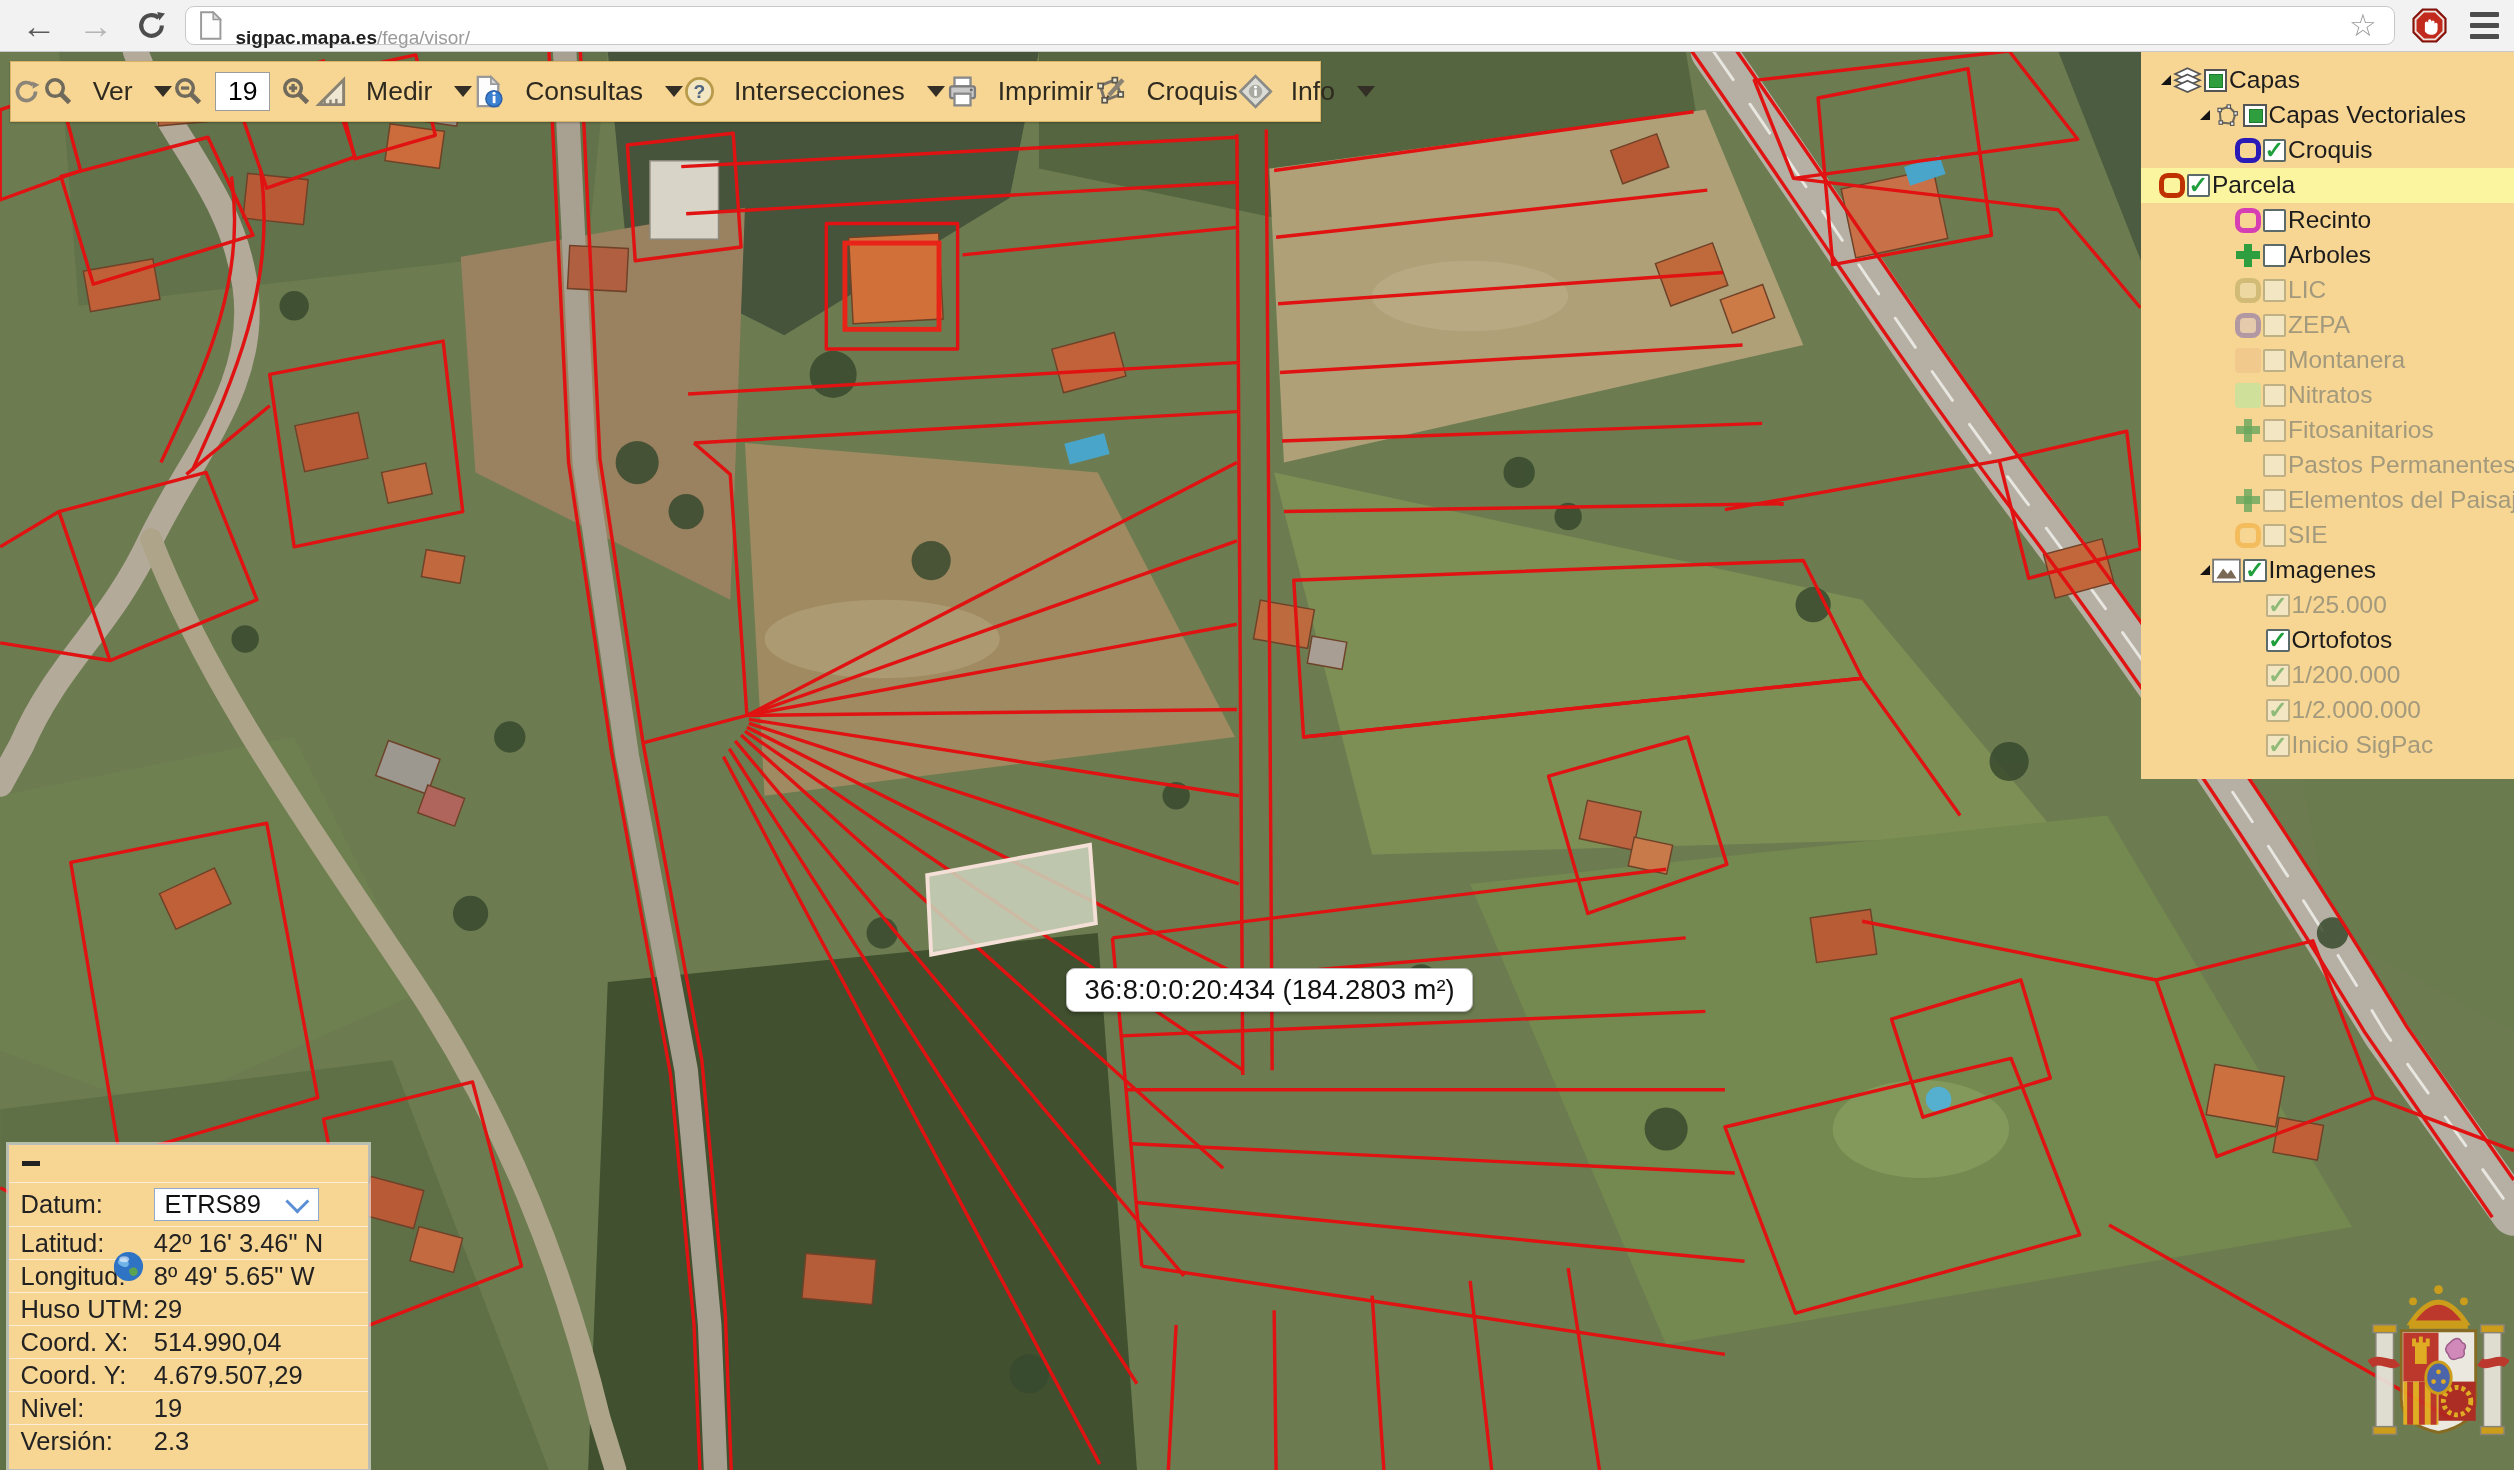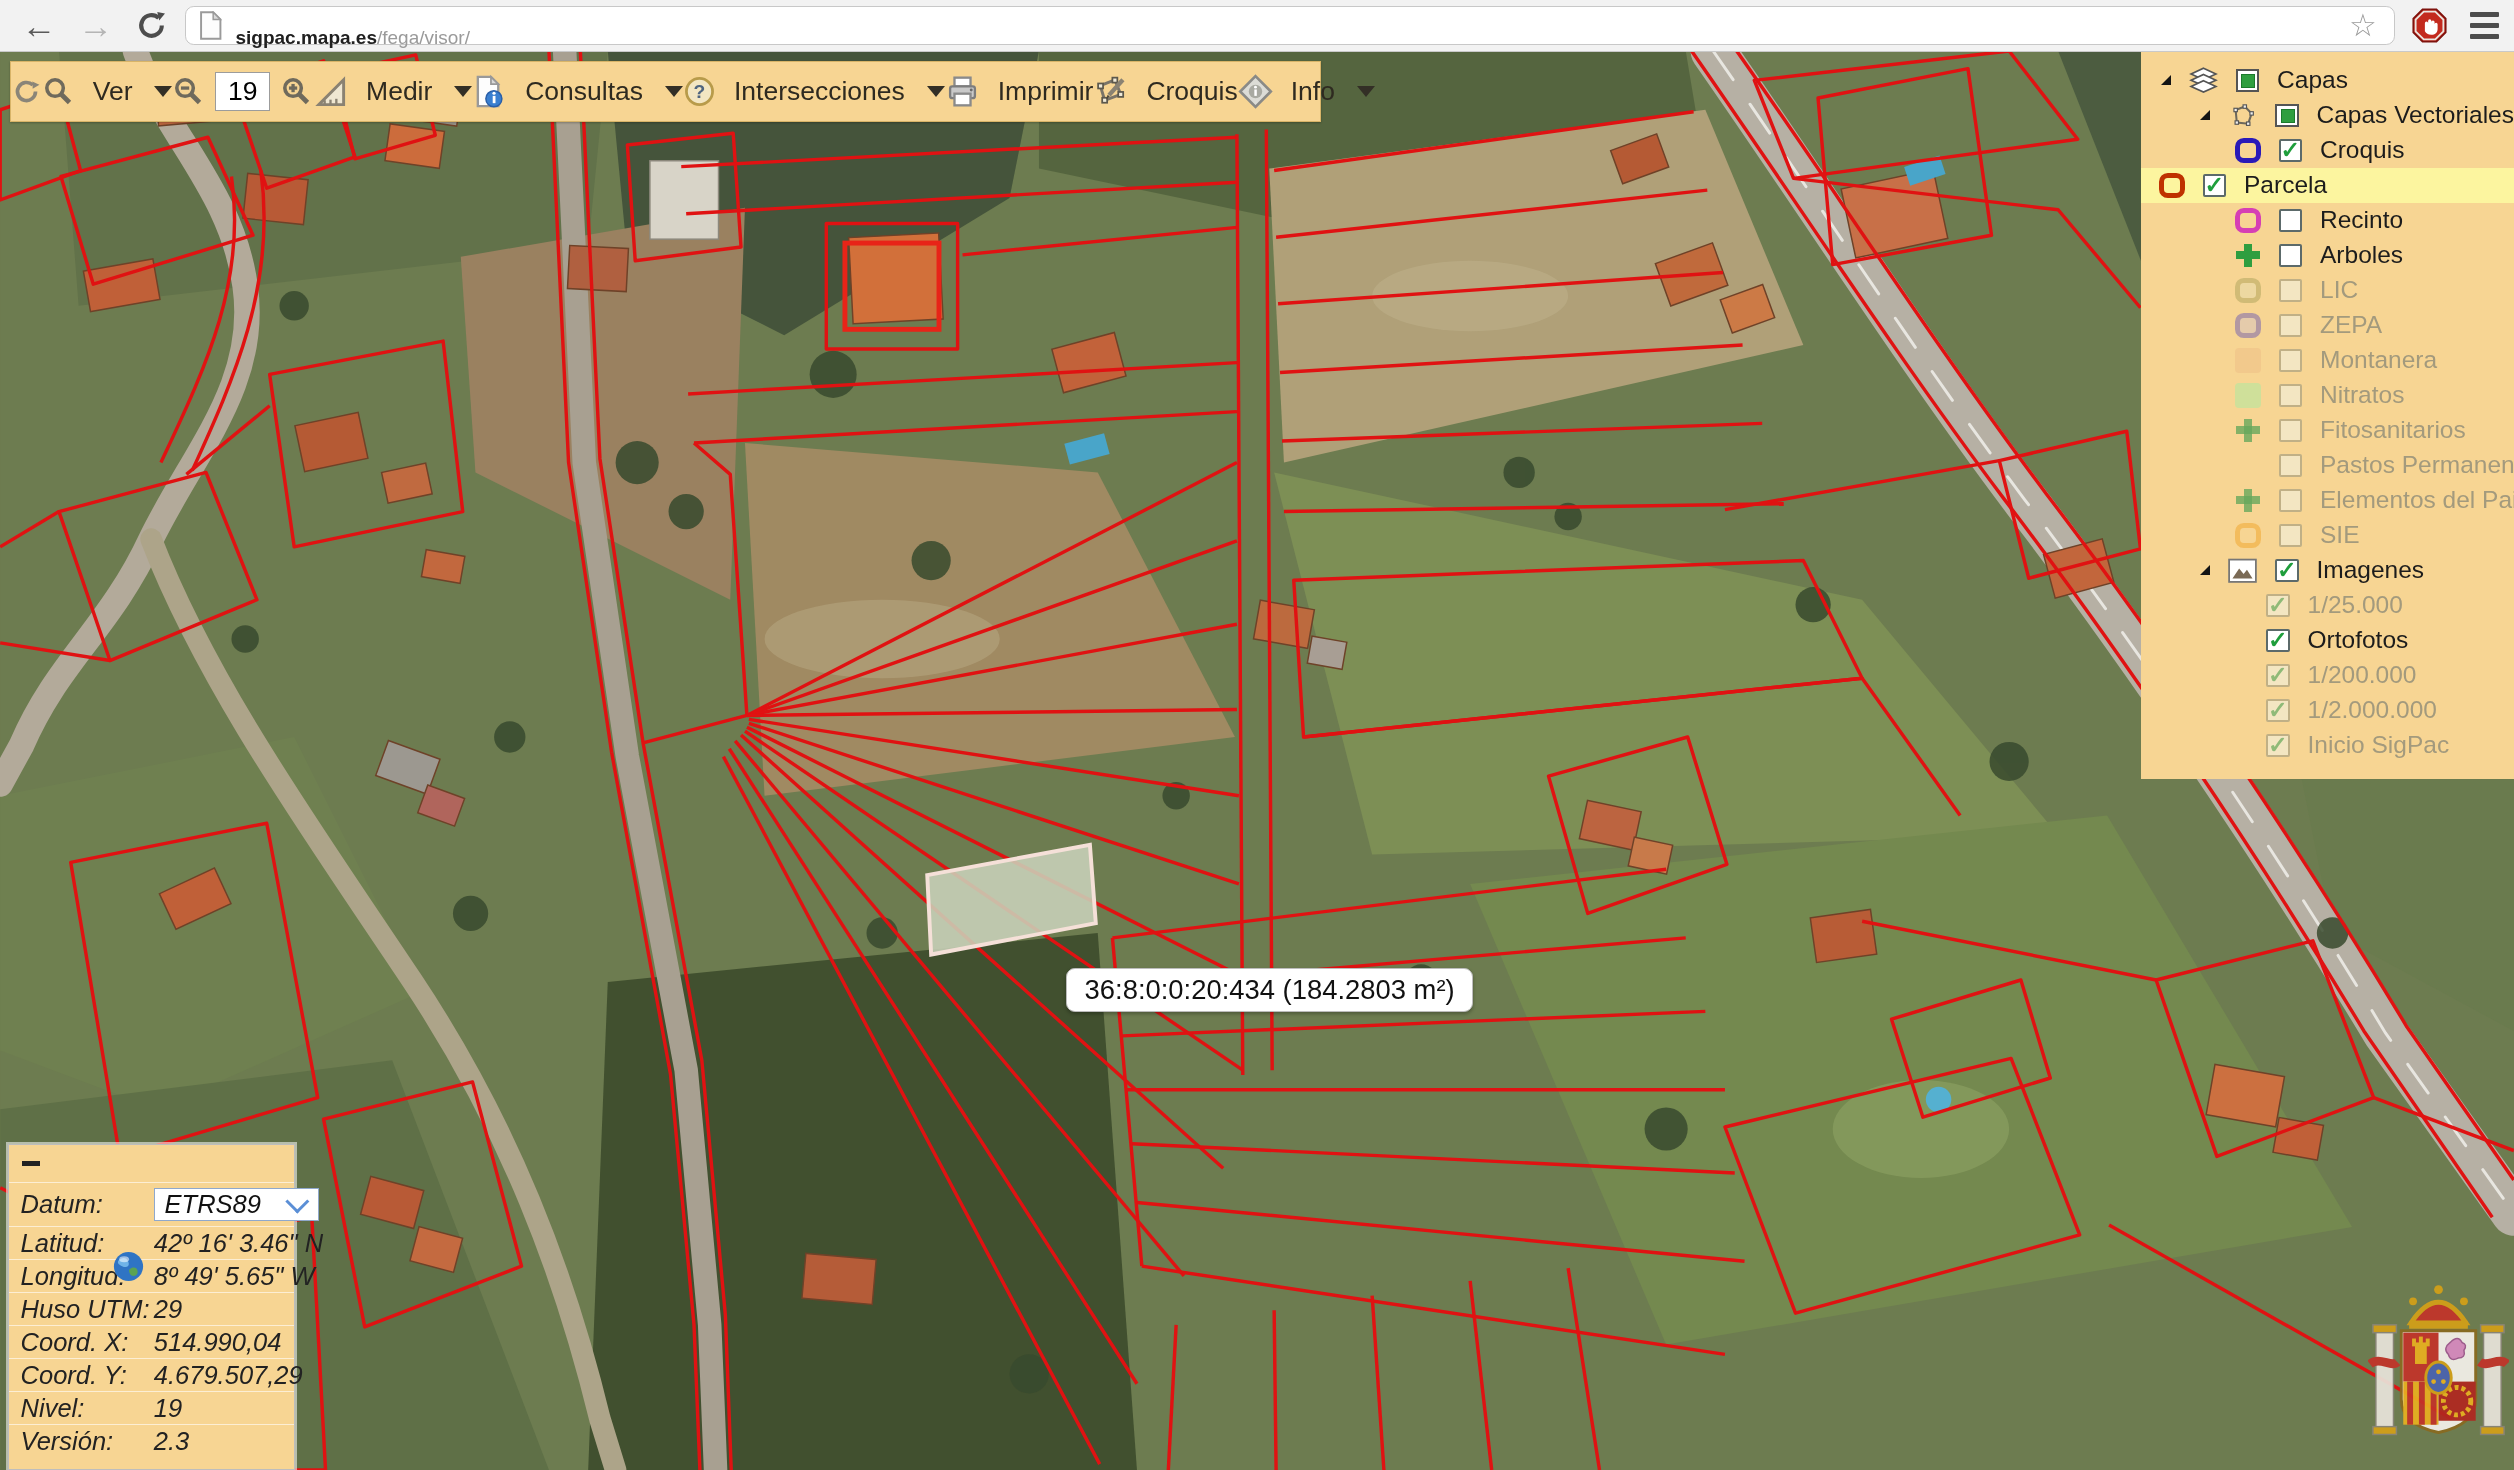--- a/index.html
+++ b/index.html
@@ -29,21 +29,21 @@
   .tool{display:flex;align-items:center;gap:18px;background:none;border:none;font:inherit;color:inherit;
         cursor:pointer;padding:0;}
   .tool .caret{width:0;height:0;border-left:9.8px solid transparent;border-right:9.8px solid transparent;
                border-top:11.8px solid #332f26;margin-left:3.9px;}
   .zoom-input{width:53px;height:37px;text-align:center;font:inherit;border:1px solid #9c9c9c;background:#fff;
               margin:0 9.8px;padding:0;}
   .sp{display:inline-block;}
   
   .layers-panel{position:absolute;right:0;top:0;width:373px;height:728px;background:var(--panel-bg,#f7d593);
                 z-index:15;padding-top:11.8px;box-sizing:border-box;font-size:24.5px;color:#1c1c1c;}
-  .lrow{display:flex;align-items:center;height:35px;gap:18px;box-sizing:border-box;cursor:pointer;}
+  .lrow{display:flex;align-items:center;height:35px;gap:2px;box-sizing:border-box;cursor:pointer;}
   .lrow.lvl1{padding-left:19.6px;}
   .lrow.lvl2{padding-left:59px;}
   .lrow.lvl3{padding-left:94px;}
   .lrow.lvl4{padding-left:125px;}
   .lrow.highlight{background:var(--row-highlight,#fcf59f);padding-left:18px;}
   .tri{width:0;height:0;border-left:10.8px solid transparent;border-bottom:10.8px solid #141414;flex:0 0 auto;}
   .vis-ind{width:23.5px;height:23.5px;background:#fff;border:2px solid #555;box-sizing:border-box;position:relative;flex:0 0 auto;}
   .vis-ind::after{content:"";position:absolute;left:3.9px;top:3.9px;width:11.8px;height:11.8px;background:#2f9e3f;border:1px solid #1c7a2c;}
   .cbx{width:23.5px;height:23.5px;background:#fff;border:2px solid #5c6a6a;box-sizing:border-box;flex:0 0 auto;
        display:flex;align-items:center;justify-content:center;border-radius:2px;}
@@ -54,23 +54,23 @@
   .swatch.cross::before{content:"";position:absolute;left:8.8px;top:1px;width:7.8px;height:23.5px;background:var(--c,#2f9e3f);}
   .swatch.cross::after{content:"";position:absolute;left:1px;top:8.8px;width:23.5px;height:7.8px;background:var(--c,#2f9e3f);}
   .swatch.none{visibility:hidden;}
   .lrow.disabled{color:var(--disabled-text,#a39a7d);}
   .lrow.disabled .cbx{background:#f3e6c2;border-color:#c0b086;}
   .lrow.disabled .cbx.checked::after{color:#8fba78;}
   .lrow.disabled .swatch.outline{opacity:.55;}
   .lrow.disabled .swatch.cross::before,.lrow.disabled .swatch.cross::after{opacity:.8;}
   .llabel{white-space:nowrap;}
   
-  .coords-panel{position:absolute;left:7.8px;top:1093px;width:287px;height:326px;background:var(--panel-bg,#f7d593);
+  .coords-panel{position:absolute;left:7.8px;top:1093px;width:361px;height:326px;background:var(--panel-bg,#f7d593);
                 border:1px solid #bdbdbd;box-shadow:0 0 0 2px rgba(255,255,255,.55);z-index:15;
-                box-sizing:border-box;font-size:25.5px;color:#222;font-style:italic;}
+                box-sizing:border-box;font-size:25.5px;color:#222;}
   .collapse-bar{height:37px;position:relative;cursor:pointer;}
   .collapse-bar::after{content:"";position:absolute;left:13.7px;top:15.7px;width:17.6px;height:4.9px;background:#222;}
   .crow{display:flex;align-items:center;height:32px;border-top:1px solid rgba(255,255,255,.6);}
   .crow.tall{height:43px;}
   .clabel{flex:0 0 145px;padding-left:11.8px;box-sizing:border-box;white-space:nowrap;}
   .cval{flex:1;white-space:nowrap;}
   .select{display:inline-flex;align-items:center;width:165px;height:33px;background:#fff;
           border:1px solid #8fa8cc;box-sizing:border-box;cursor:pointer;}
   .select .sval{flex:1;padding-left:9.8px;font-size:25.5px;color:#111;}
   .select .sel-caret{width:13.7px;height:13.7px;border-right:3.9px solid #5b8fd6;border-bottom:3.9px solid #5b8fd6;

